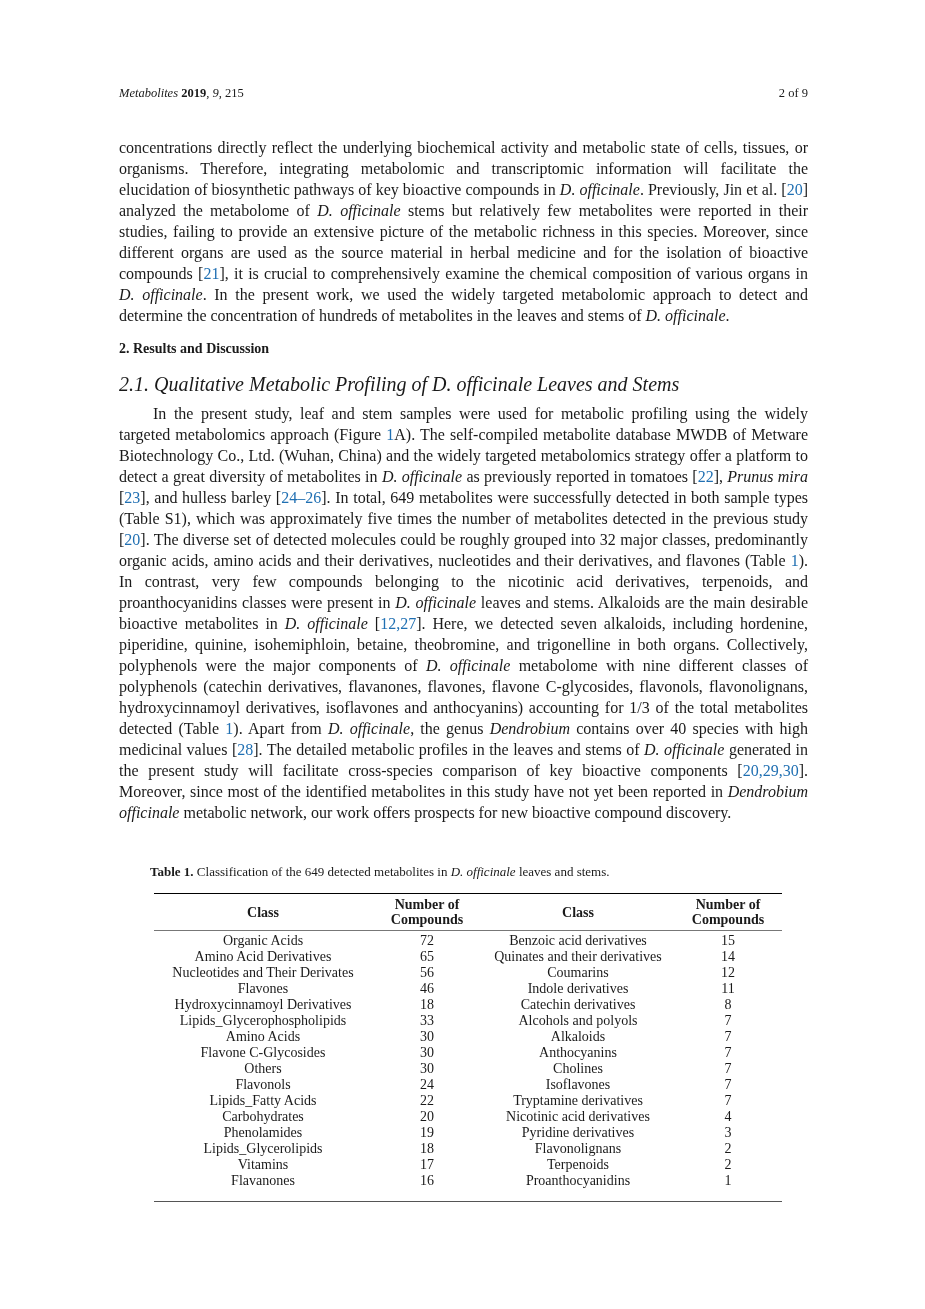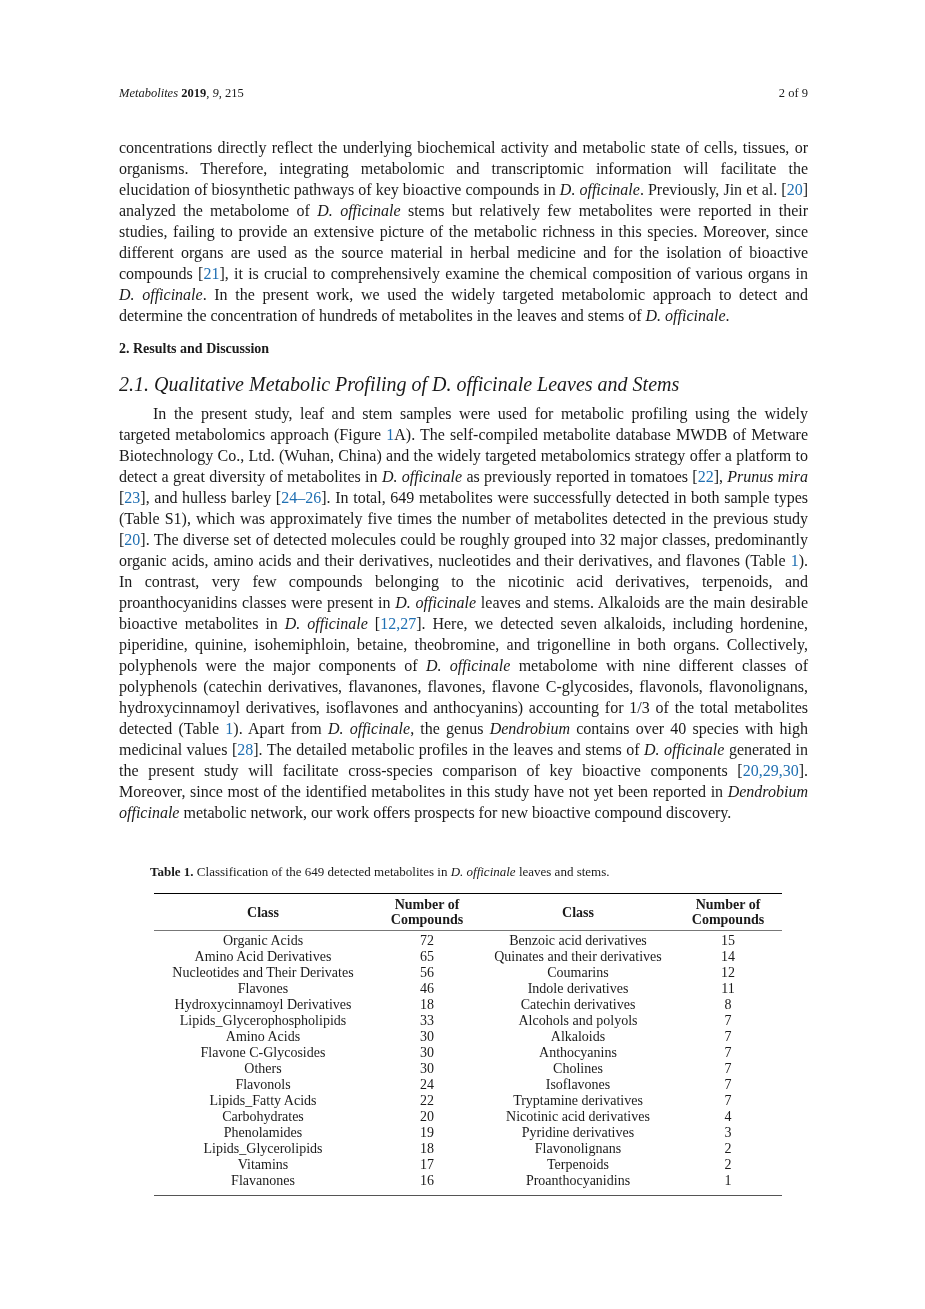--- a/index.html
+++ b/index.html
@@ -16,21 +16,21 @@
   .subsec-head { position: absolute; left: 119px; top: 373px; font-size: 20px; font-style: italic; }
   .ref { color: #1f6fb2; }
   i { font-style: italic; }
   .caption { position: absolute; left: 150px; top: 864px; width: 628px; text-align: left; font-size: 13px; }
   .caption b { font-weight: bold; }
   table.t1 { position: absolute; left: 154px; top: 893px; width: 628px; border-collapse: collapse; font-size: 14px; }
   table.t1 thead tr { border-top: 1.3px solid #000; border-bottom: 1.6px solid #777; }
   table.t1 th { font-weight: bold; text-align: center; padding: 3px 0 3px 0; line-height: 15px; vertical-align: middle; }
   table.t1 td { text-align: center; padding: 0; height: 16px; line-height: 16px; }
   table.t1 tbody tr:first-child td { padding-top: 2px; }
-  table.t1 tbody tr:last-child td { padding-bottom: 6px; }
+  table.t1 tbody tr:last-child td { padding-bottom: 12px; }
   table.t1 tbody { border-bottom: 1.3px solid #555; }
   .c1 { width: 218px; }
   .c2 { width: 110px; }
   .c3 { width: 192px; }
   .c4 { width: 108px; }
 </style>
 </head>
 <body>
 
 <div class="page">

